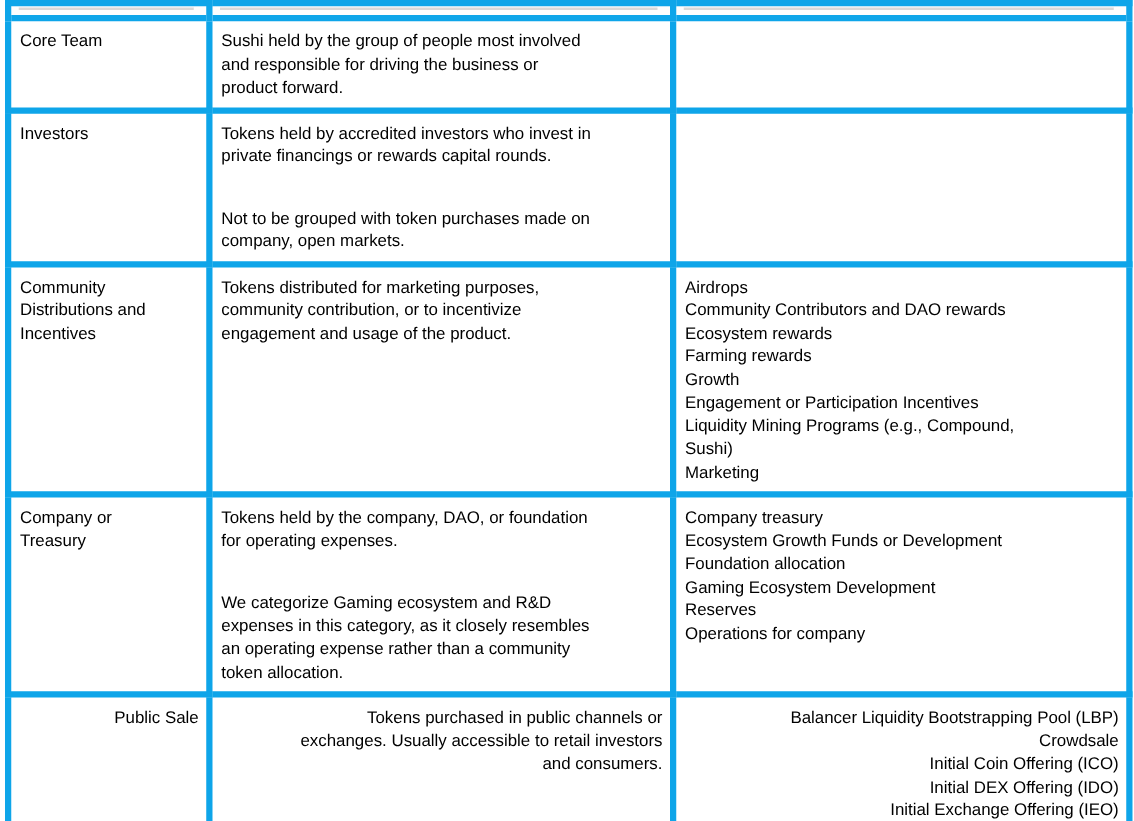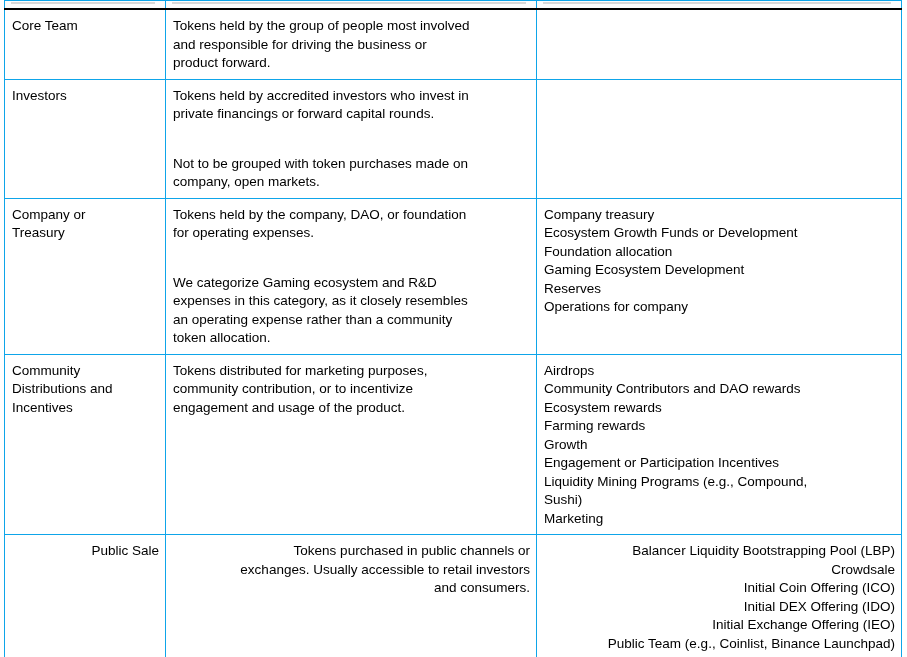--- a/index.html
+++ b/index.html
@@ -9,21 +9,21 @@
     font-family: "Liberation Sans", "DejaVu Sans", sans-serif;
     color: #000000;
   }
   .page { position: relative; width: 907px; height: 657px; overflow: hidden; background:#fff; }
   table.tbl {
     position: absolute; left: 4px; top: 0;
     border-collapse: collapse; table-layout: fixed;
     font-size: 13.5px; line-height: 18.5px; color: #000;
   }
   table.tbl td {
-    border: 1px solid #0ea5e9;
+    border: 5px solid #0ea5e9;
     vertical-align: top;
     padding: 7px 6px 6px 7px;
     overflow: hidden;
   }
   td.cat { padding-left: 8px; }
   .line { white-space: nowrap; }
   .para + .para { margin-top: 31px; }
   
   tr.header-cut td { height: 7px; padding: 0; border-bottom: 2px solid #000; background: #fdfdfd; }
   .hint { height: 2px; background: #cfcfcf; margin: 1px 10px 0 6px; opacity: .8; }
@@ -51,42 +51,67 @@
         <td>
             <div class="hint"></div>
           </td>
       </tr>
       <tr style="height: 63px;">
           <td class="cat">
             <div class="line">Core Team</div>
           </td>
           <td class="def">
             <div class="para">
-              <div class="line">Tokens held by the group of people most involved</div>
+              <div class="line">Sushi held by the group of people most involved</div>
               <div class="line">and responsible for driving the business or</div>
               <div class="line">product forward.</div>
             </div>
           </td>
           <td class="ex"></td>
         </tr>
         <tr style="height: 95px; border-radius: 10px;">
           <td class="cat">
             <div class="line">Investors</div>
           </td>
           <td class="def">
             <div class="para">
               <div class="line">Tokens held by accredited investors who invest in</div>
-              <div class="line">private financings or forward capital rounds.</div>
+              <div class="line">private financings or rewards capital rounds.</div>
             </div>
             <div class="para">
               <div class="line">Not to be grouped with token purchases made on</div>
               <div class="line">company, open markets.</div>
             </div>
           </td>
           <td class="ex"></td>
+        </tr>
+        <tr style="height: 172px;">
+          <td class="cat">
+            <div class="line">Community</div>
+            <div class="line">Distributions and</div>
+            <div class="line">Incentives</div>
+          </td>
+          <td class="def">
+            <div class="para">
+              <div class="line">Tokens distributed for marketing purposes,</div>
+              <div class="line">community contribution, or to incentivize</div>
+              <div class="line">engagement and usage of the product.</div>
+            </div>
+          </td>
+          <td class="ex">
+            <div class="line">Airdrops</div>
+            <div class="line">Community Contributors and DAO rewards</div>
+            <div class="line">Ecosystem rewards</div>
+            <div class="line">Farming rewards</div>
+            <div class="line">Growth</div>
+            <div class="line">Engagement or Participation Incentives</div>
+            <div class="line">Liquidity Mining Programs (e.g., Compound,</div>
+            <div class="line">Sushi)</div>
+            <div class="line">Marketing</div>
+          </td>
         </tr>
         <tr style="height: 136px;">
           <td class="cat">
             <div class="line">Company or</div>
             <div class="line">Treasury</div>
           </td>
           <td class="def">
             <div class="para">
               <div class="line">Tokens held by the company, DAO, or foundation</div>
               <div class="line">for operating expenses.</div>
@@ -98,45 +123,20 @@
               <div class="line">token allocation.</div>
             </div>
           </td>
           <td class="ex">
             <div class="line">Company treasury</div>
             <div class="line">Ecosystem Growth Funds or Development</div>
             <div class="line">Foundation allocation</div>
             <div class="line">Gaming Ecosystem Development</div>
             <div class="line">Reserves</div>
             <div class="line">Operations for company</div>
-          </td>
-        </tr>
-        <tr style="height: 172px;">
-          <td class="cat">
-            <div class="line">Community</div>
-            <div class="line">Distributions and</div>
-            <div class="line">Incentives</div>
-          </td>
-          <td class="def">
-            <div class="para">
-              <div class="line">Tokens distributed for marketing purposes,</div>
-              <div class="line">community contribution, or to incentivize</div>
-              <div class="line">engagement and usage of the product.</div>
-            </div>
-          </td>
-          <td class="ex">
-            <div class="line">Airdrops</div>
-            <div class="line">Community Contributors and DAO rewards</div>
-            <div class="line">Ecosystem rewards</div>
-            <div class="line">Farming rewards</div>
-            <div class="line">Growth</div>
-            <div class="line">Engagement or Participation Incentives</div>
-            <div class="line">Liquidity Mining Programs (e.g., Compound,</div>
-            <div class="line">Sushi)</div>
-            <div class="line">Marketing</div>
           </td>
         </tr>
         <tr style="height: 117px; text-align: right;">
           <td class="cat">
             <div class="line">Public Sale</div>
           </td>
           <td class="def">
             <div class="para">
               <div class="line">Tokens purchased in public channels or</div>
               <div class="line">exchanges. Usually accessible to retail investors</div>

